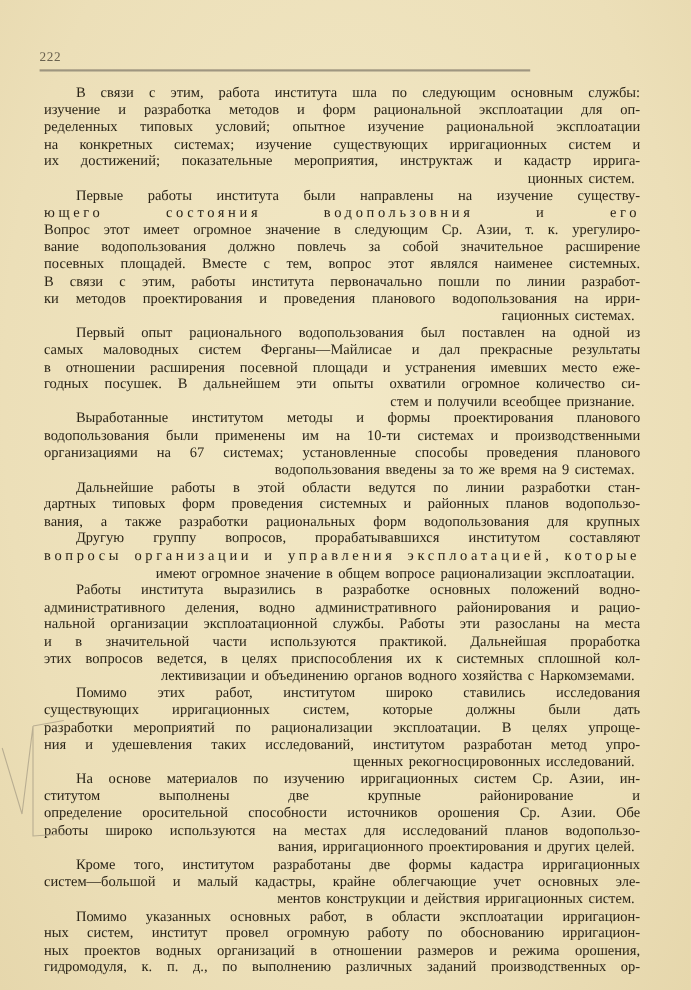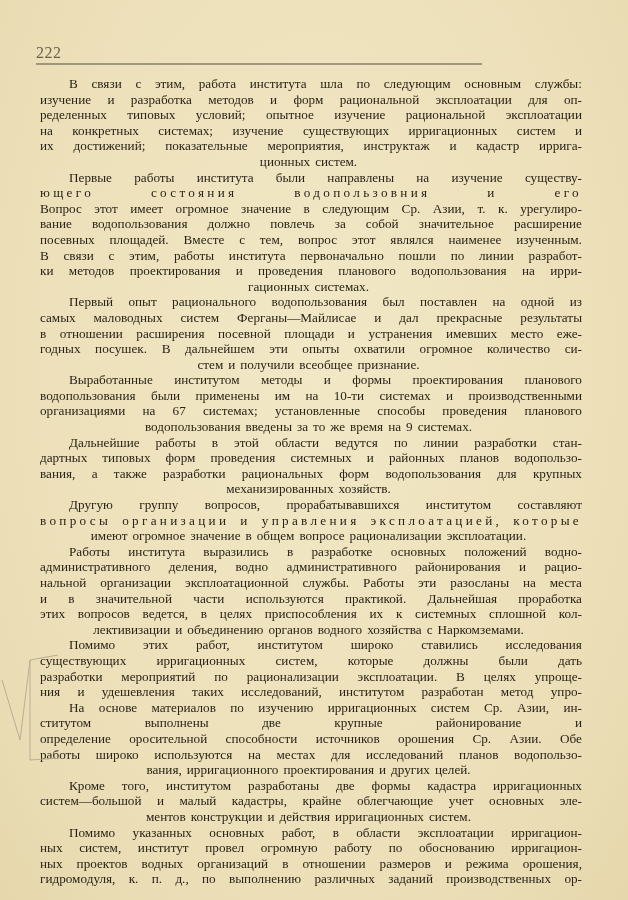--- a/index.html
+++ b/index.html
@@ -8,33 +8,33 @@
     background:#efe3bf;
     background-image: radial-gradient(ellipse at 50% 40%, #f2e8c6 0%, #ecdfb8 70%, #e6d7ac 100%);
     font-family: "Liberation Serif", "DejaVu Serif", serif;
     color:#2a2418;
     position:relative;
   }
   .header {
     position:absolute; left:36px; top:44px; width:444px; height:22px;
     display:flex; align-items:baseline;
   }
-  .page-num { font-size:16px; color:#6a624f; width:64px; letter-spacing:0.5px; }
+  .page-num { font-size:12px; color:#6a624f; width:64px; letter-spacing:0.5px; }
   .running-title { font-size:12.5px; color:#6f6a5c; letter-spacing:0.2px; white-space:nowrap; }
   .rule {
     position:absolute; left:36px; top:63px; width:446px; height:2px;
     background:#8b8372; opacity:0.8;
   }
   .content {
     position:absolute; left:40px; top:76px; width:542px;
     font-size:13.2px; line-height:15.6px;
   }
   .line { white-space:nowrap; display:flex; justify-content:space-between; height:15.6px; }
   .line.indent { padding-left:29px; }
-  .line.last { justify-content:center; }
+  .line.last { justify-content:flex-end; }
   .line.last span.w { margin-right:5px; }
   .spaced { letter-spacing:3.3px; }
   .pencil {
     position:absolute; left:0; top:640px; width:60px; height:160px;
   }
 </style>
 </head>
 <body>
 
 <div>
@@ -147,21 +147,21 @@
     <div class="line">
       <span class="w">посевных</span>
       <span class="w">площадей.</span>
       <span class="w">Вместе</span>
       <span class="w">с</span>
       <span class="w">тем,</span>
       <span class="w">вопрос</span>
       <span class="w">этот</span>
       <span class="w">являлся</span>
       <span class="w">наименее</span>
-      <span class="w">изученным.</span>
+      <span class="w">системных.</span>
     </div>
     <div class="line">
       <span class="w">В</span>
       <span class="w">связи</span>
       <span class="w">с</span>
       <span class="w">этим,</span>
       <span class="w">работы</span>
       <span class="w">института</span>
       <span class="w">первоначально</span>
       <span class="w">пошли</span>
@@ -304,24 +304,20 @@
       <span class="w">вания,</span>
       <span class="w">а</span>
       <span class="w">также</span>
       <span class="w">разработки</span>
       <span class="w">рациональных</span>
       <span class="w">форм</span>
       <span class="w">водопользования</span>
       <span class="w">для</span>
       <span class="w">крупных</span>
     </div>
-    <div class="line last">
-      <span class="w">механизированных</span>
-      <span class="w">хозяйств.</span>
-    </div>
     <div class="line indent">
       <span class="w">Другую</span>
       <span class="w">группу</span>
       <span class="w">вопросов,</span>
       <span class="w">прорабатывавшихся</span>
       <span class="w">институтом</span>
       <span class="w">составляют</span>
     </div>
     <div class="line spaced">
       <span class="w">вопросы</span>
@@ -435,20 +431,25 @@
     <div class="line">
       <span class="w">ния</span>
       <span class="w">и</span>
       <span class="w">удешевления</span>
       <span class="w">таких</span>
       <span class="w">исследований,</span>
       <span class="w">институтом</span>
       <span class="w">разработан</span>
       <span class="w">метод</span>
       <span class="w">упро-</span>
+    </div>
+    <div class="line last">
+      <span class="w">щенных</span>
+      <span class="w">рекогносцировонных</span>
+      <span class="w">исследований.</span>
     </div>
     <div class="line indent">
       <span class="w">На</span>
       <span class="w">основе</span>
       <span class="w">материалов</span>
       <span class="w">по</span>
       <span class="w">изучению</span>
       <span class="w">ирригационных</span>
       <span class="w">систем</span>
       <span class="w">Ср.</span>

